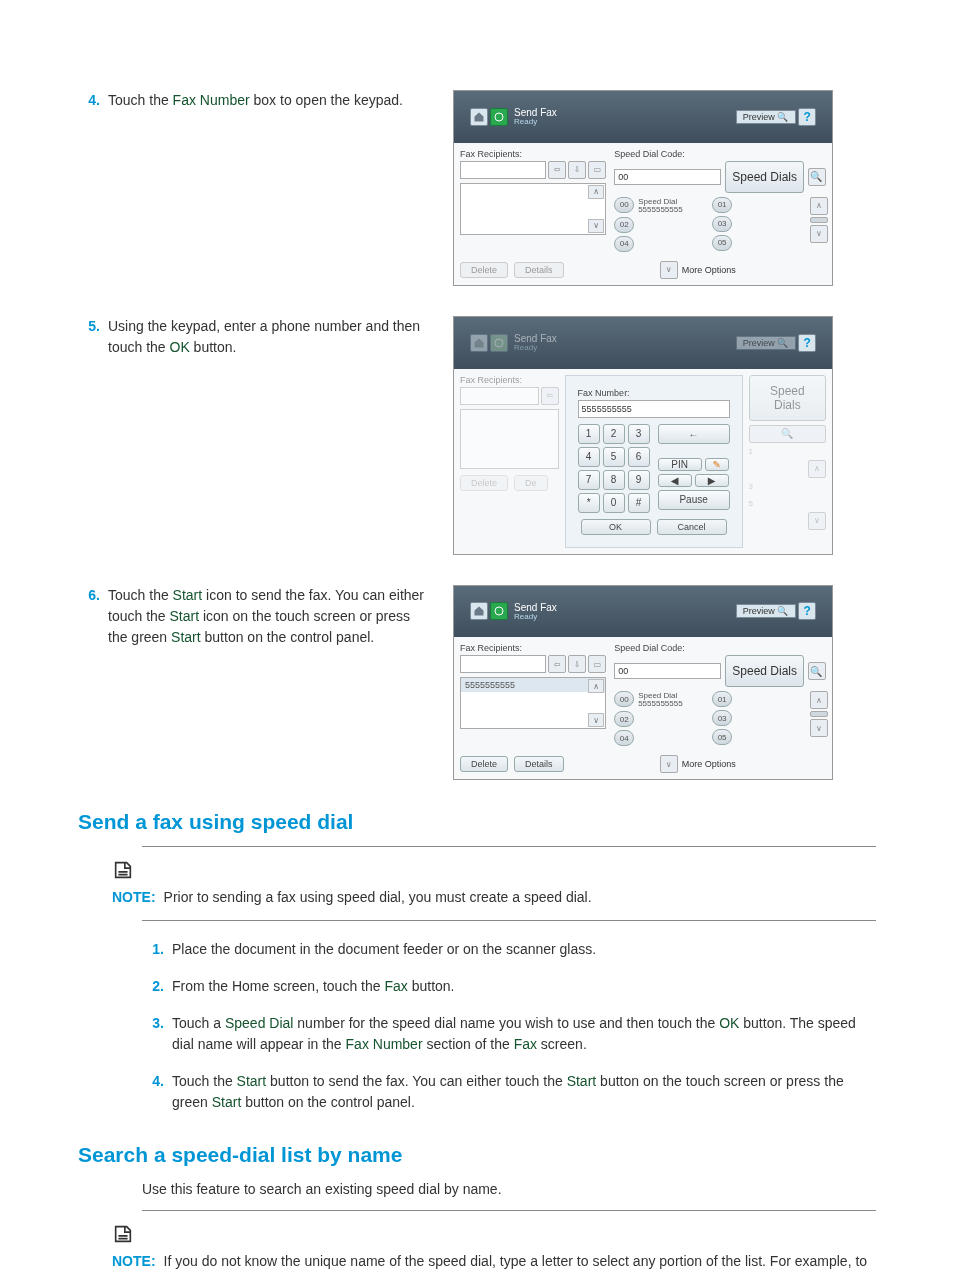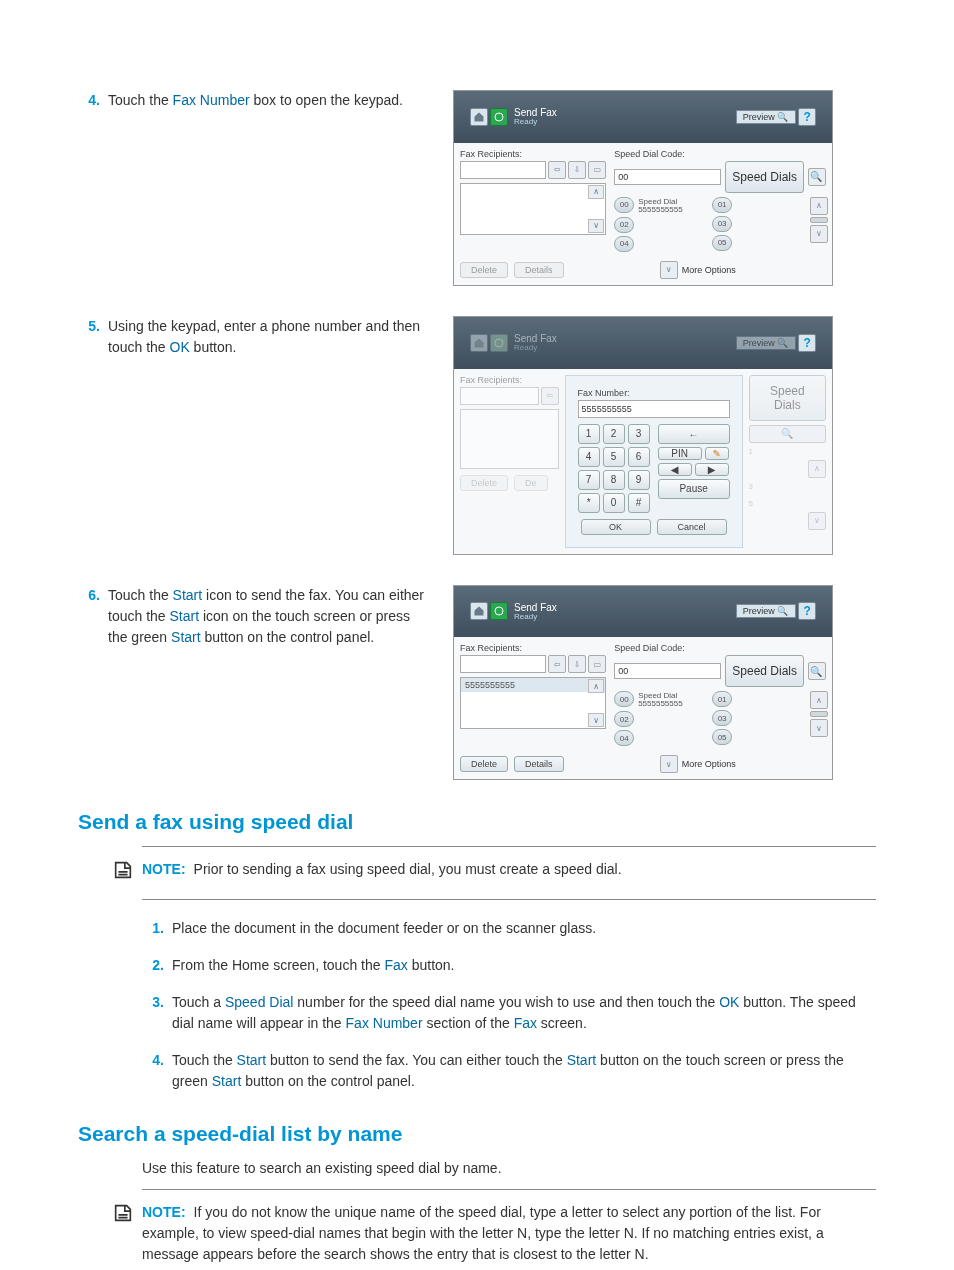--- a/index.html
+++ b/index.html
@@ -4,24 +4,24 @@
 <style>
   * { box-sizing: border-box; margin: 0; padding: 0; }
   body { font-family: Arial, Helvetica, sans-serif; font-size: 14px; color: #333; background: #fff; width: 954px; margin: 0 auto; padding: 0; }
   .page { padding: 90px 78px 40px 78px; min-height: 1270px; position: relative; }
   .row { display: flex; margin-bottom: 30px; align-items: flex-start; }
   .colL { width: 47%; padding-right: 20px; }
   .colR { width: 53%; }
   .step-num { color: #0096d6; font-weight: bold; width: 30px; text-align: right; padding-right: 8px; flex-shrink:0; }
   .step-line { display: flex; align-items: flex-start; line-height: 1.5; }
   .step-text { flex: 1; }
-  .uilink { color: #0369a1; }
+  .uilink { color: #14532d; }
   h2 { color: #0096d6; font-size: 21px; font-weight: bold; margin: 30px 0 12px 0; }
   .hr { border-top: 1px solid #888; margin: 6px 0 6px 64px; }
-  .note-row { display: flex; margin-left: 34px; padding: 6px 0; line-height:1.5; }
+  .note-row { display: flex; margin-left: 34px; padding: 6px 0; line-height:1.5;flex-direction:column; }
   .note-icon { width: 30px; flex-shrink: 0; }
   .note-label { color: #0096d6; font-weight: bold; margin-right: 8px; }
   .para { margin-left: 64px; line-height: 1.5; margin-bottom: 10px; }
   .list { margin-left: 64px; }
   .list .step-line { margin-bottom: 16px; }
   .footer { position: absolute; bottom: 40px; left: 78px; right: 78px; display: flex; justify-content: space-between; font-size: 14px; }
   .screenshot { border: 1px solid #999; width: 380px; background: #f6f8fa; font-size: 10px; color: #333; }
   .ss-header { display: flex; align-items: center; background: linear-gradient(#5a6b7a,#3e4e5d); padding: 16px; }
   .ss-ico { width: 18px; height: 18px; background: #d9e6ee; border: 1px solid #7a8a99; border-radius: 2px; margin-right: 2px; display:flex;align-items:center;justify-content:center; }
   .ss-ico svg { width:12px;height:12px; }
@@ -53,21 +53,21 @@
   .sd-btn { background:linear-gradient(#f4f7fa,#dde5eb);border:1px solid #9aa;border-radius:3px;padding:8px 6px;font-size:12px; }
   .sd-grid { display:flex;gap:4px; }
   .sd-gridL { width:48%; }
   .sd-gridR { width:48%; }
   .sd-scroll { width:16px;display:flex;flex-direction:column;gap:2px;margin-left:auto; }
   .keypad { display:flex;gap:8px; }
   .kp-numgrid { display:grid;grid-template-columns:repeat(3,22px);grid-auto-rows:20px;gap:3px; }
   .kp-key { background:linear-gradient(#fafcfe,#dde5eb);border:1px solid #9aa;border-radius:3px;display:flex;align-items:center;justify-content:center;font-size:10px;color:#444; }
   .kp-right { display:flex;flex-direction:column;gap:3px; }
   .kp-wide { width:72px;height:20px; }
-  .kp-pin { display:flex;gap:3px; }
+  .kp-pin { display:flex;gap:3px;margin-top:11px; }
   .kp-pin .kp-key { width:44px; }
   .kp-pin .kp-key.ed { width:24px; }
   .kp-arrows { display:flex;gap:3px; }
   .kp-arrows .kp-key { width:34px; }
   .ss5 .ss-body { display:flex;gap:6px; }
   .ss5-left { width:28%; }
   .ss5-mid { width:50%; }
   .ss5-right { width:22%; }
   .dim { opacity:0.5; }
   .chev { font-size:8px;color:#888; }

